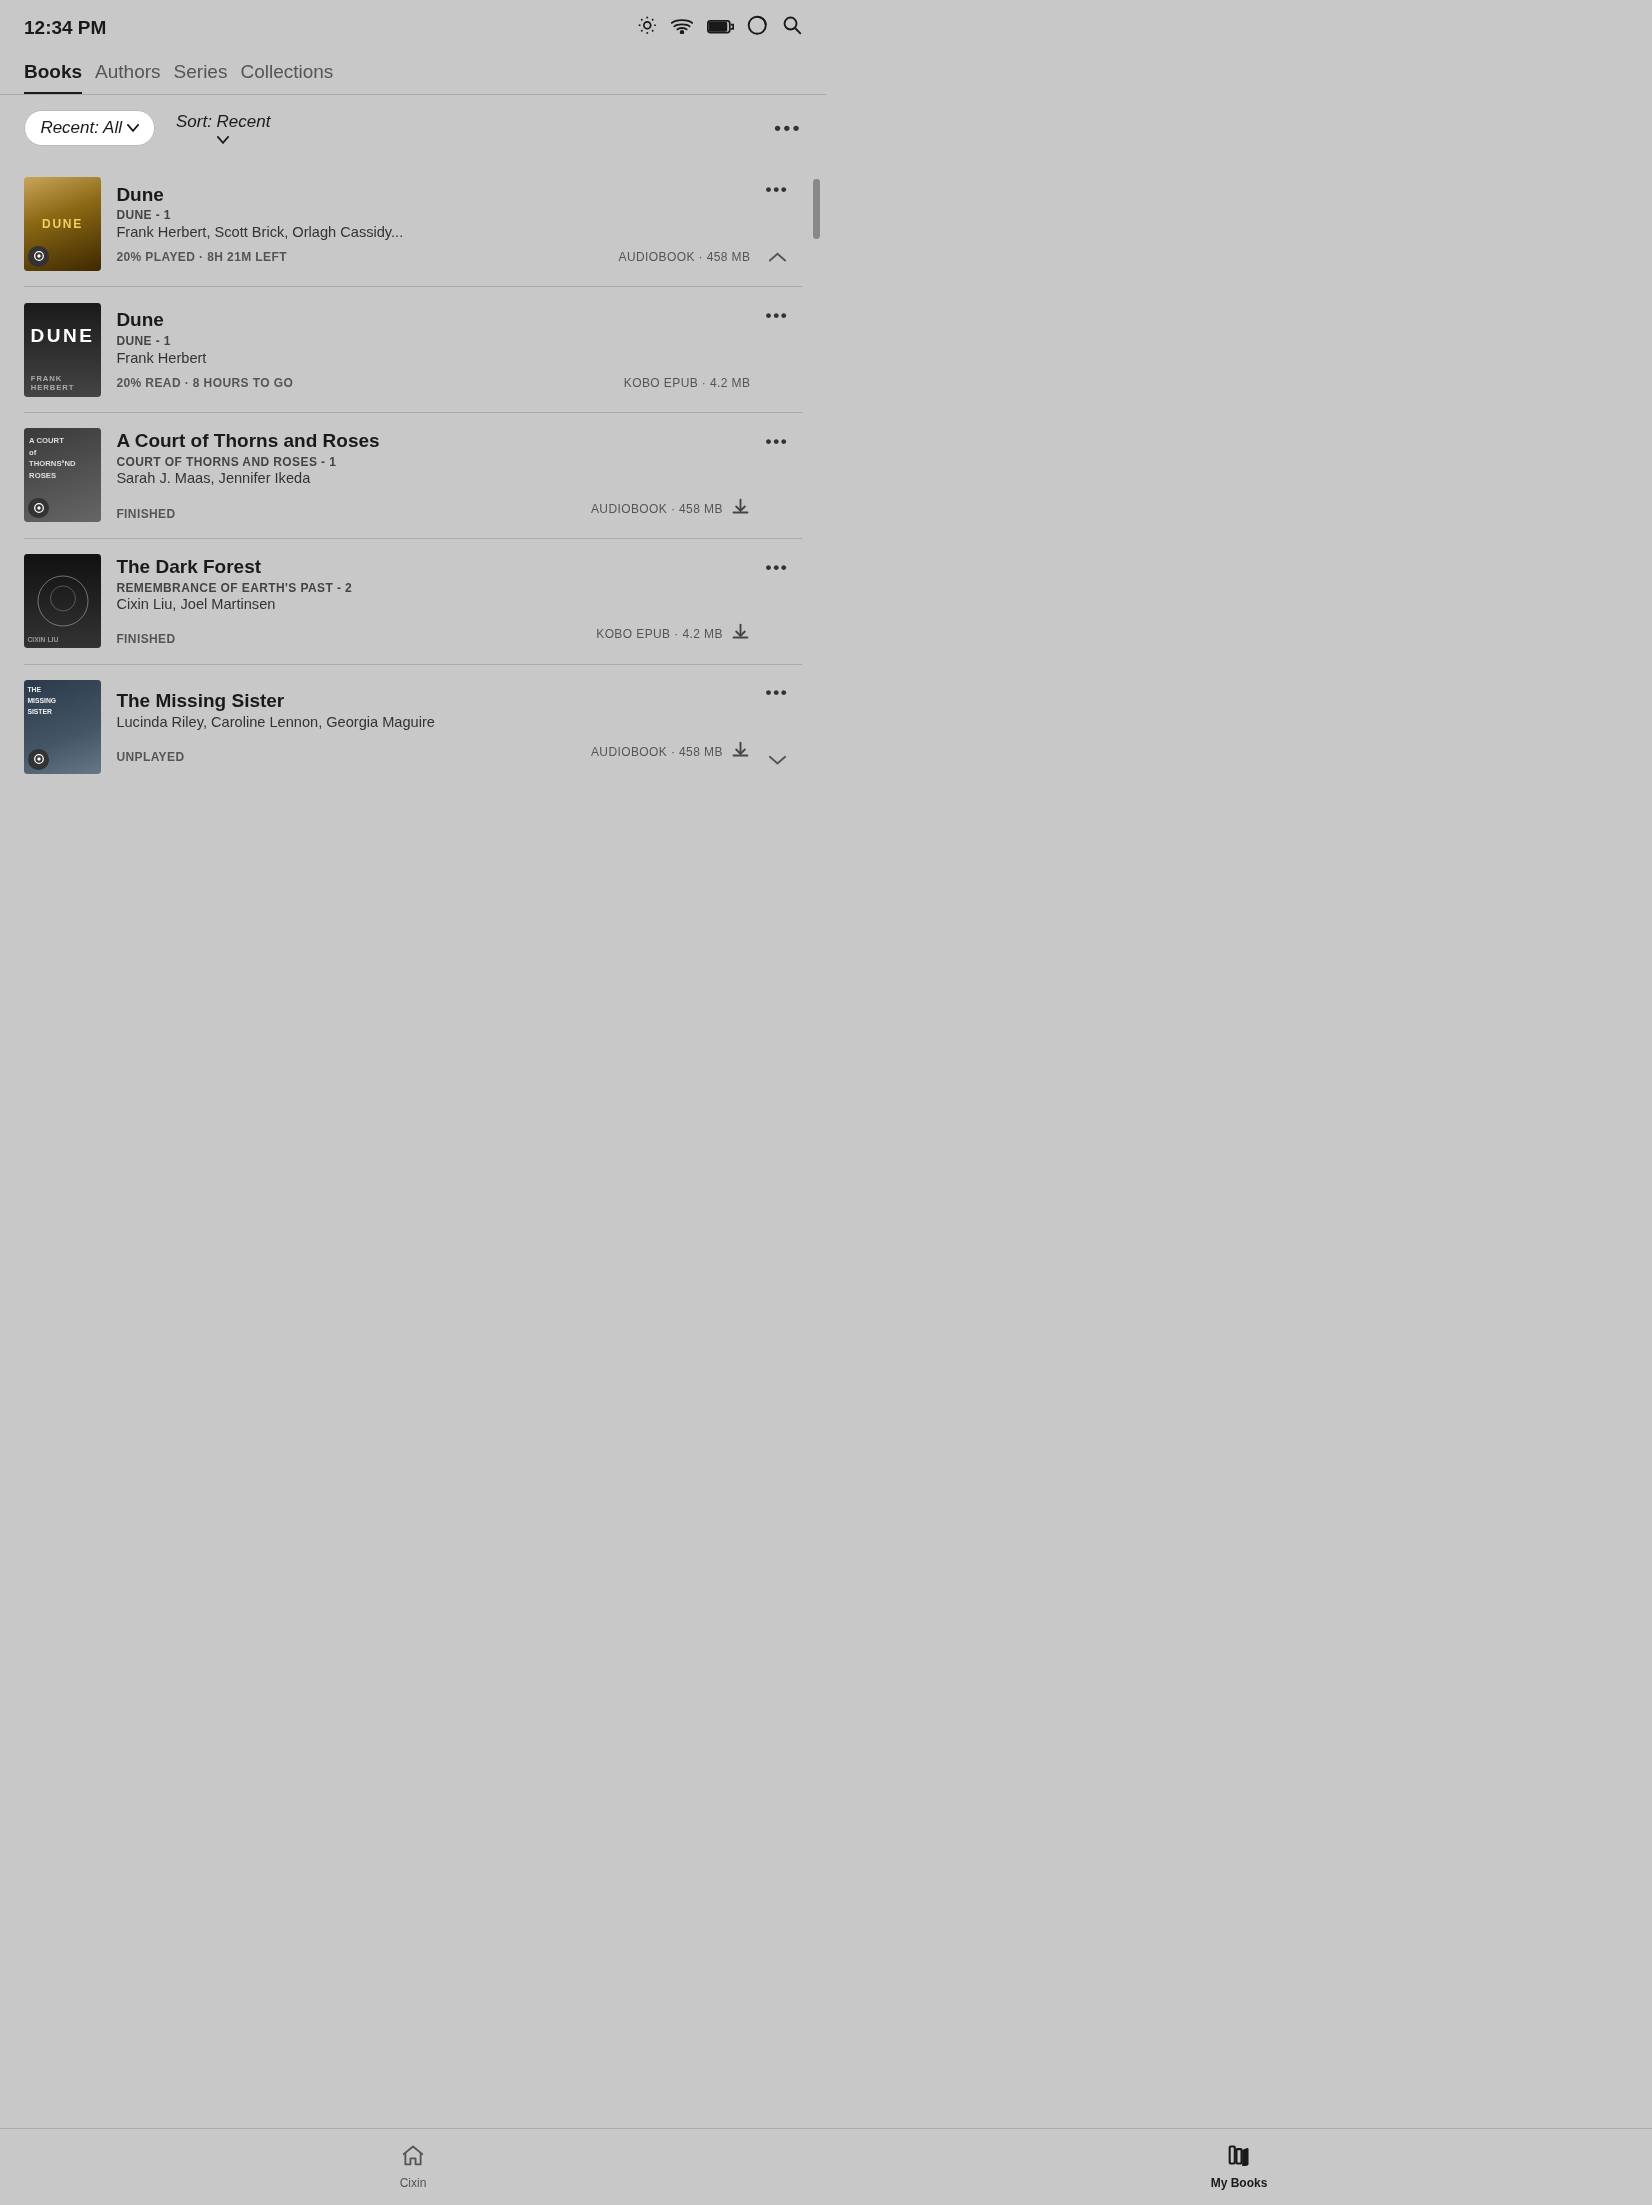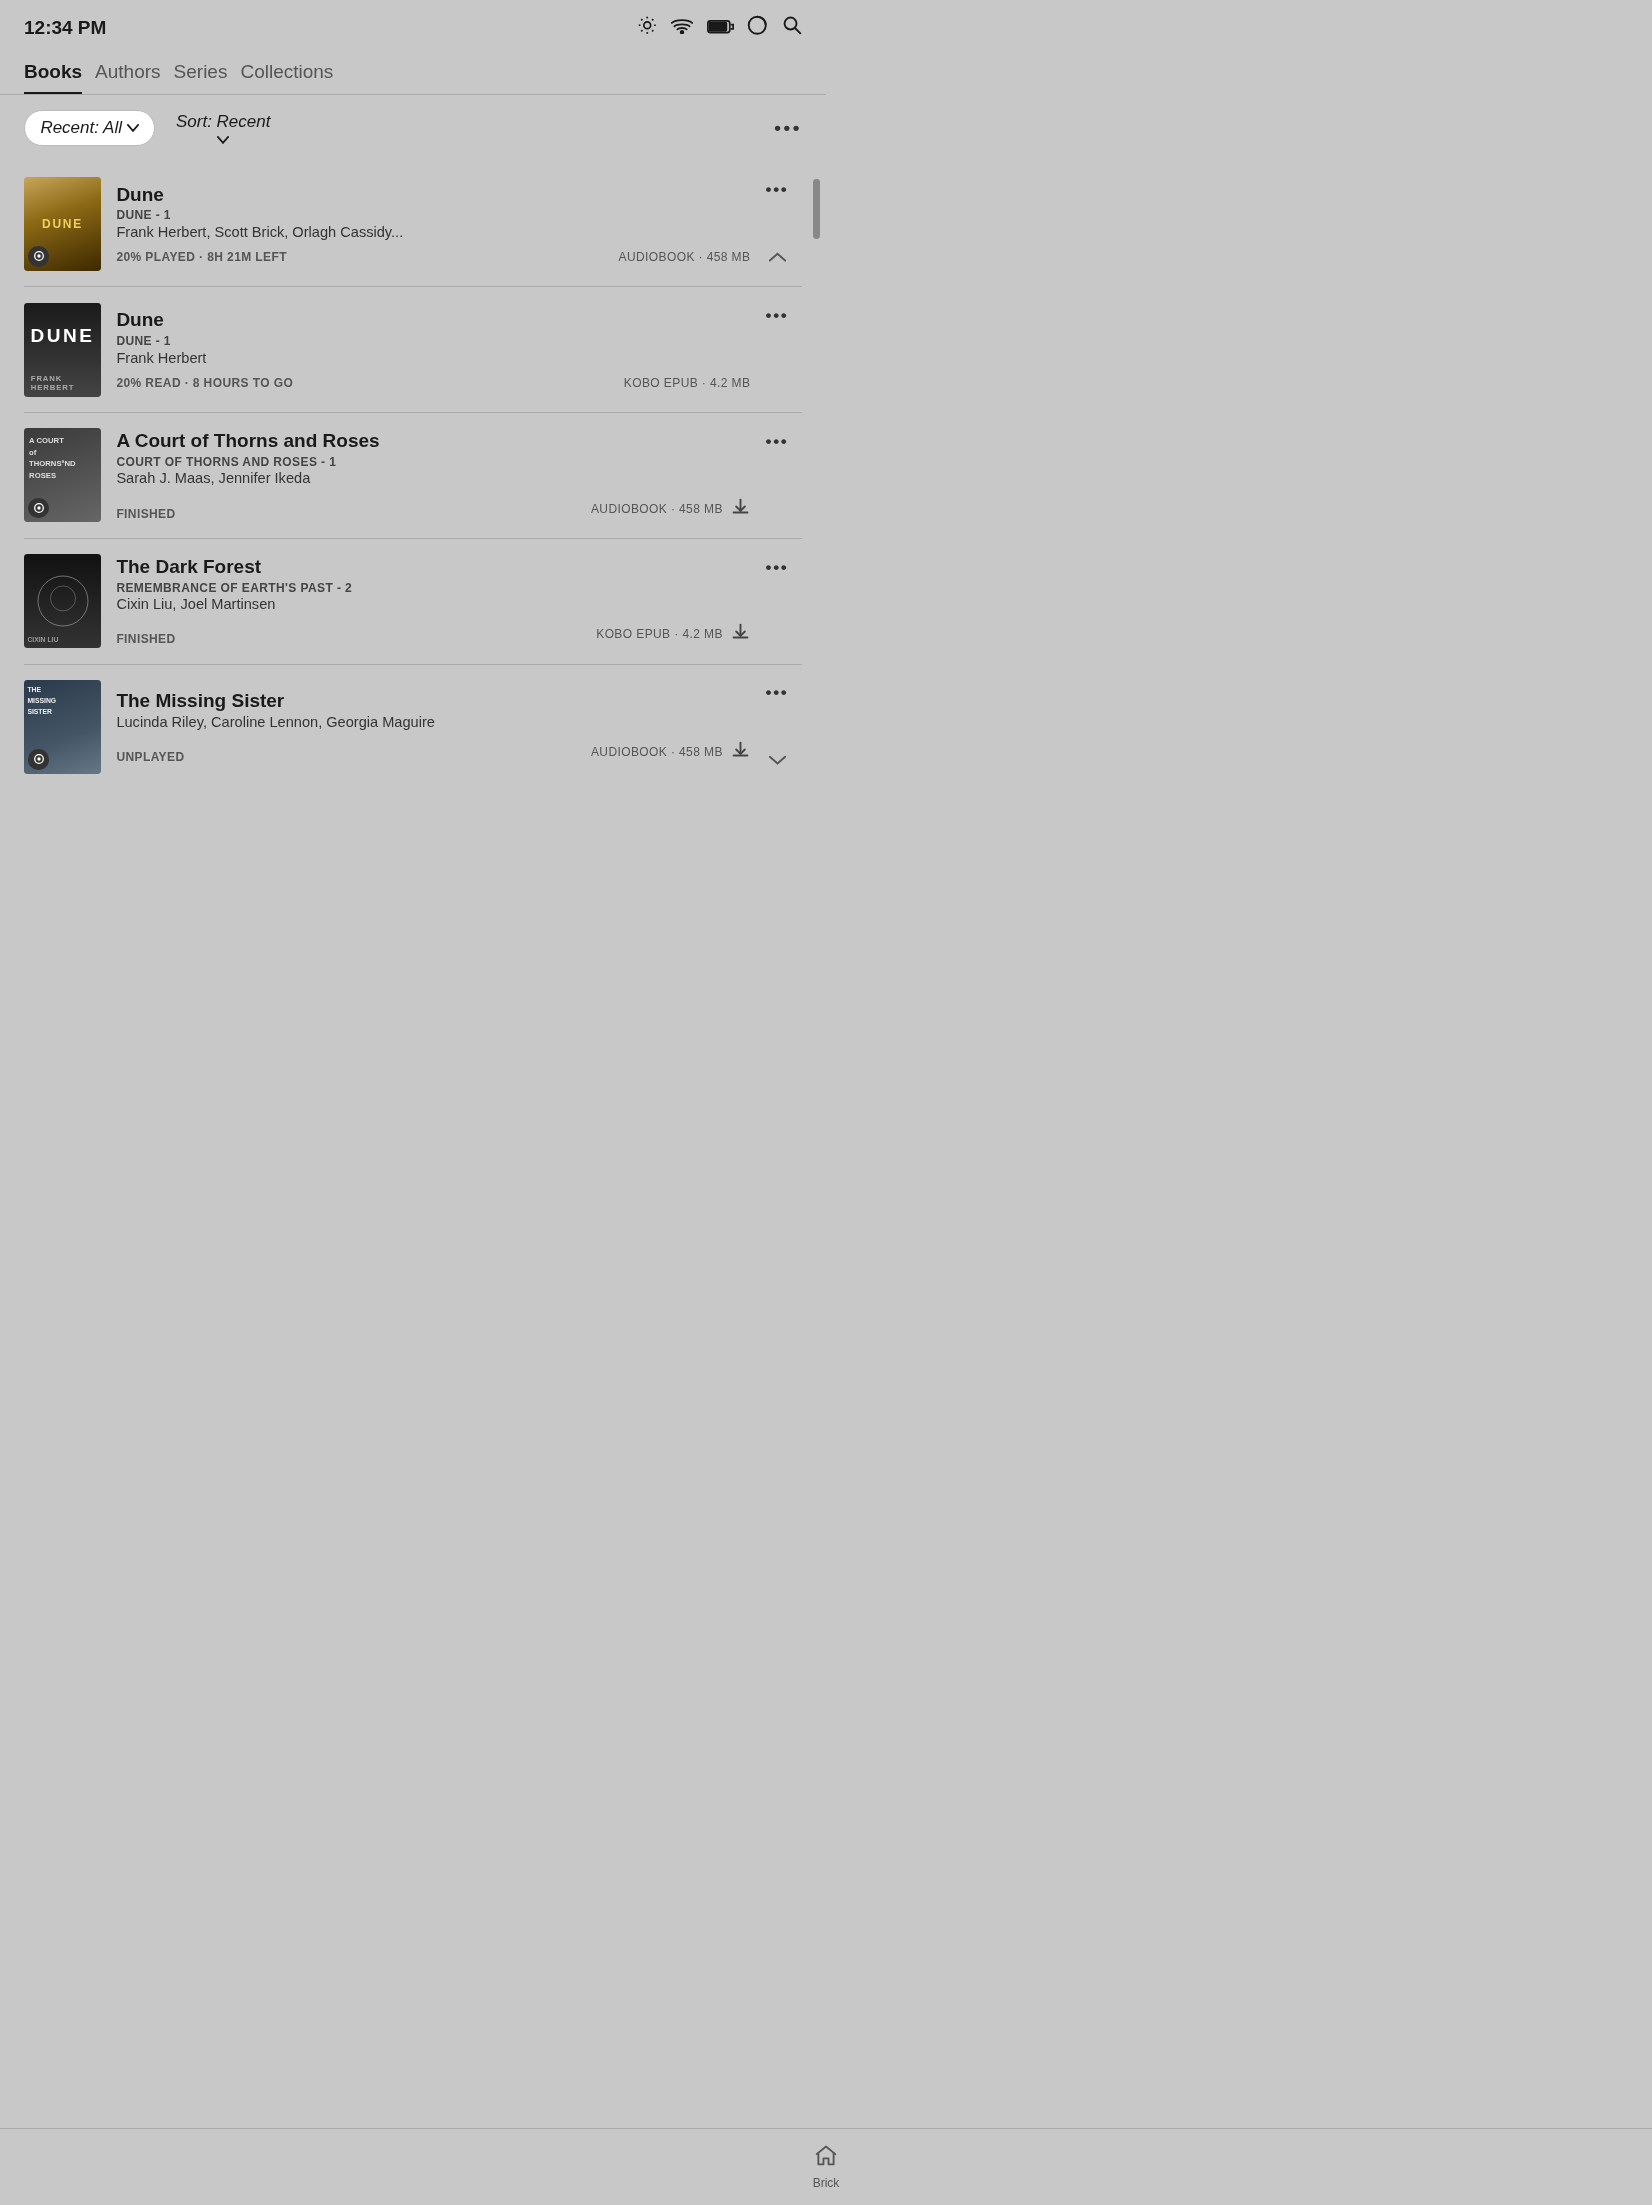--- a/index.html
+++ b/index.html
@@ -593,19 +593,29 @@
 </div>
 
 <div class="bottom-nav">
   <div class="bottom-nav-item">
     <span class="bottom-nav-icon">
       <svg width="24" height="22" viewBox="0 0 28 26" fill="none" stroke="#555" stroke-width="2.2" stroke-linecap="round" stroke-linejoin="round">
         <path d="M3 12 L14 3 L25 12"></path>
         <path d="M5 11 L5 24 L11 24 L11 17 L17 17 L17 24 L23 24 L23 11"></path>
       </svg>
     </span>
-    <span class="bottom-nav-label">Brick</span>
+    <span class="bottom-nav-label">Cixin</span>
   </div>
 
+  <div class="bottom-nav-item">
+    <span class="bottom-nav-icon active">
+      <svg width="24" height="22" viewBox="0 0 28 26" fill="none" stroke="#1a1a1a" stroke-width="2.5" stroke-linecap="round" stroke-linejoin="round">
+        <rect x="3" y="3" width="6" height="20" rx="1"></rect>
+        <rect x="11" y="6" width="6" height="17" rx="1"></rect>
+        <path d="M19 8 L24 6 L24 24 L19 26 Z" fill="#1a1a1a" stroke="#1a1a1a"></path>
+      </svg>
+    </span>
+    <span class="bottom-nav-label active">My Books</span>
+  </div>
 
 
 </div>
 
 
 </body></html>

